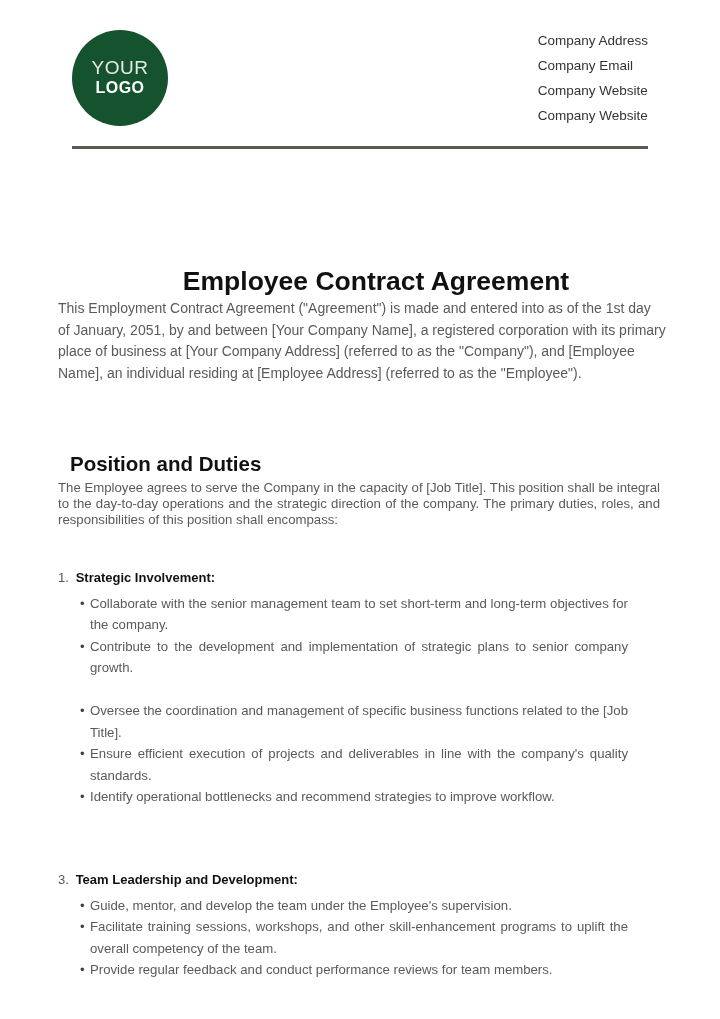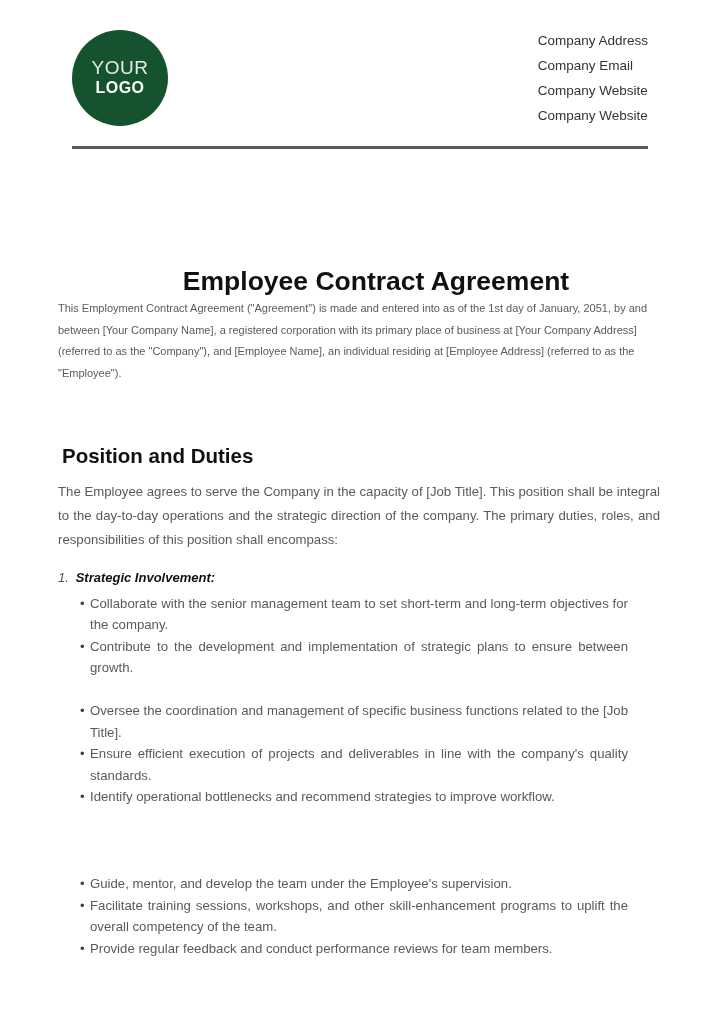--- a/index.html
+++ b/index.html
@@ -8,27 +8,27 @@
     .logo { position: absolute; left: 72px; top: 30px; width: 96px; height: 96px;
             border-radius: 50%; background: #14532d; display: flex; flex-direction: column;
             align-items: center; justify-content: center; color: #ffffff; }
     .logo .l1 { font-size: 19px; font-weight: normal; letter-spacing: 0.5px; line-height: 20px; color: #e8e8e8; }
     .logo .l2 { font-size: 16px; font-weight: bold; letter-spacing: 0.5px; line-height: 20px; }
     .contact { position: absolute; right: 72px; top: 32px; text-align: left; }
     .contact div { font-size: 13.5px; color: #333333; height: 25px; line-height: 18px; }
     .rule { position: absolute; left: 72px; top: 146px; width: 576px; height: 3px; background: #5a5a52; }
     .title { position: absolute; left: 0; width: 720px; top: 250px; text-align: center;
              font-size: 26.5px; font-weight: bold; color: #111111; margin: 16px; }
-    .intro { position: absolute; left: 58px; top: 298px; width: 608px; font-size: 11px;
+    .intro { position: absolute; left: 58px; top: 298px; width: 608px; font-size: 14px;
              line-height: 21.6px; margin: 0; color: #5a5a5a; }
-    .h2 { position: absolute; left: 58px; top: 440px; font-size: 20.5px; font-weight: bold; color: #111111; margin: 4px; }
+    .h2 { position: absolute; left: 58px; top: 440px; font-size: 20.5px; font-weight: bold; color: #111111; margin: 12px; }
     .pd { position: absolute; left: 58px; top: 480px; width: 602px; font-size: 13.2px;
-          line-height: 24px; text-align: justify; margin: 0; color: #5a5a5a; }
+          line-height: 16px; text-align: justify; margin: 0; color: #5a5a5a; }
     .section { position: absolute; left: 58px; width: 574px; }
-    .sec-head { font-size: 13px; line-height: 21.6px; color: #555555; font-style: italic; }
+    .sec-head { font-size: 13px; line-height: 21.6px; color: #555555; }
     .sec-head .num { display: inline-block; width: 14px; }
     .sec-head b { color: #111111; }
     .section ul { list-style: none; margin: 4px; padding: 0 0 0 28px; }
     .section li { position: relative; font-size: 13.2px; line-height: 21.6px; text-align: justify; color: #5a5a5a; }
     .section li::before { content: "•"; position: absolute; left: -10px; top: 0; color: #444; }
   </style>
 </head>
 <body>
 
 <div class="logo">
@@ -53,31 +53,35 @@
 
 <p class="pd">The Employee agrees to serve the Company in the capacity of [Job Title]. This position shall be integral to the day-to-day operations and the strategic direction of the company. The primary duties, roles, and responsibilities of this position shall encompass:</p>
 
 <div class="section" style="top:567px;">
   <div class="sec-head">
     <span class="num">1.</span>
     <b>Strategic Involvement:</b>
   </div>
   <ul>
     <li>Collaborate with the senior management team to set short-term and long-term objectives for the company.</li>
-    <li>Contribute to the development and implementation of strategic plans to ensure between growth.</li>
+    <li>Contribute to the development and implementation of strategic plans to senior company growth.</li>
   </ul>
 </div>
 
 <div class="section" style="top:696px;">
   <ul>
     <li>Oversee the coordination and management of specific business functions related to the [Job Title].</li>
     <li>Ensure efficient execution of projects and deliverables in line with the company's quality standards.</li>
     <li>Identify operational bottlenecks and recommend strategies to improve workflow.</li>
   </ul>
 </div>
 
 <div class="section" style="top:869px;">
+  <div class="sec-head">
+    <span class="num">3.</span>
+    <b>Team Leadership and Development:</b>
+  </div>
   <ul>
     <li>Guide, mentor, and develop the team under the Employee's supervision.</li>
     <li>Facilitate training sessions, workshops, and other skill-enhancement programs to uplift the overall competency of the team.</li>
     <li>Provide regular feedback and conduct performance reviews for team members.</li>
   </ul>
 </div>
 
 </body></html>

